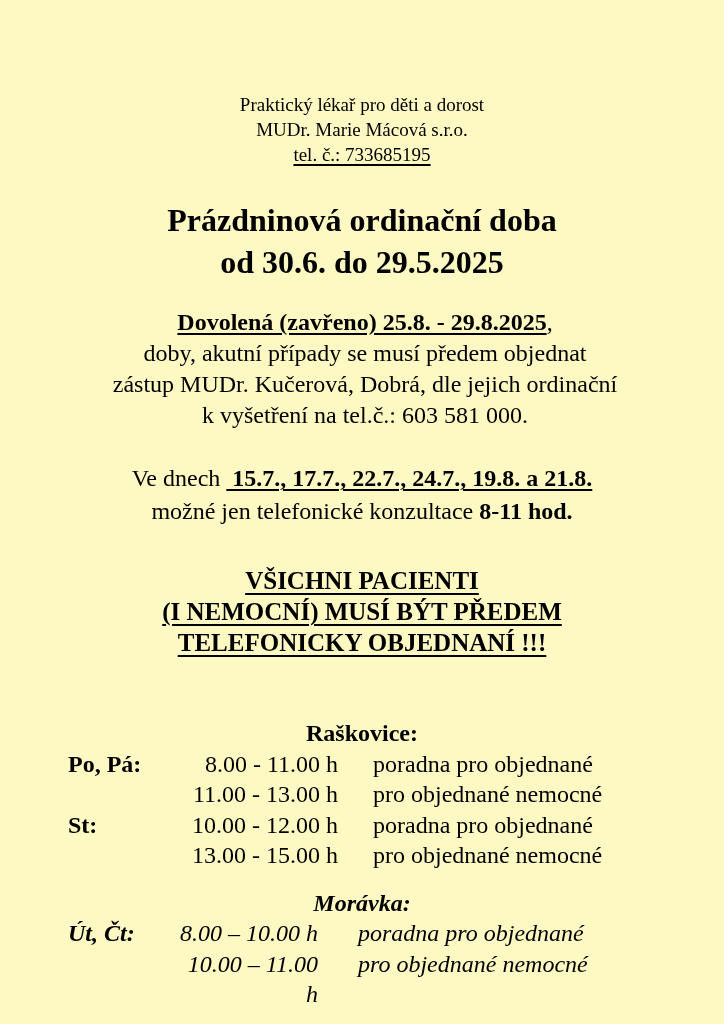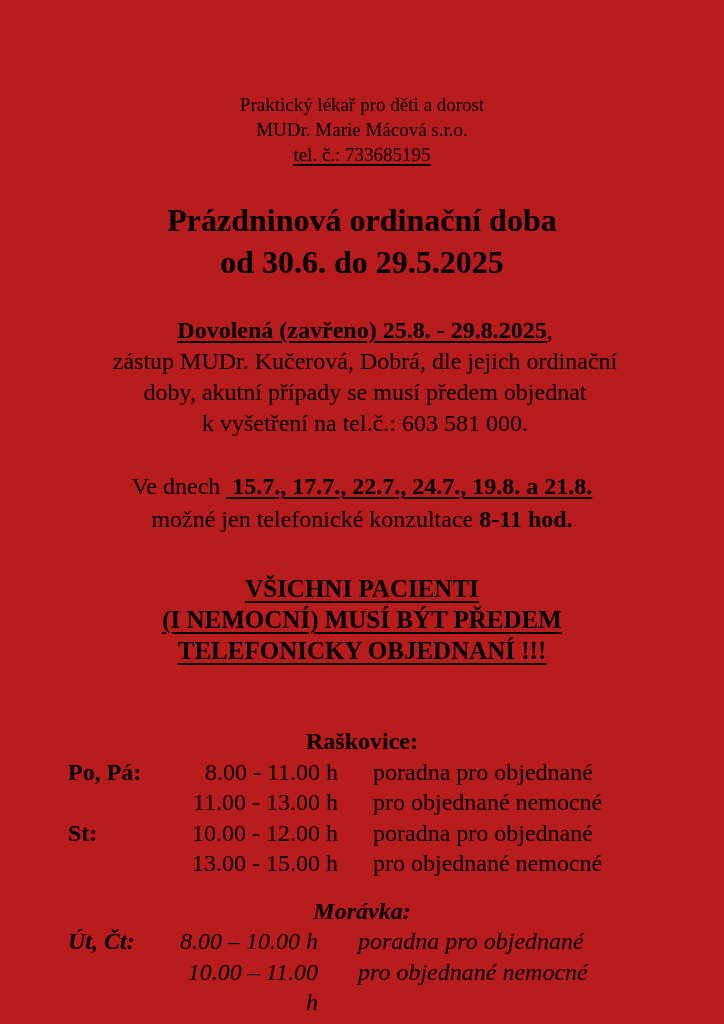--- a/index.html
+++ b/index.html
@@ -4,21 +4,21 @@
 <style>
   html, body {
     margin: 0;
     padding: 0;
     background: #ffffff;
   }
   .page {
     position: relative;
     width: 724px;
     height: 1024px;
-    background: #b91c1c;
+    background: #fef9c3;
     color: #000000;
     font-family: "Liberation Serif", "DejaVu Serif", serif;
     overflow: hidden;
     box-sizing: border-box;
     padding-top: 92px;
   }
   
   .doc-header {
     text-align: center;
     font-size: 19px;
@@ -39,21 +39,21 @@
   }
   .doc-title .tline { display: block; }
   
   .para {
     margin: 0;
     text-align: center;
     font-size: 24px;
     line-height: 31px;
   }
   .para .line { display: block; white-space: pre-wrap; }
-  .vacation { margin-top: 32px; padding-left: 6px; }
+  .vacation { margin-top: 24px; padding-left: 6px; }
   .phone-days { margin-top: 31px; line-height: 33px; }
   .bold { font-weight: bold; }
   .u-bold {
     font-weight: bold;
     text-decoration: underline;
     text-decoration-thickness: 2px;
     text-underline-offset: 3px;
   }
   
   .notice {
@@ -109,22 +109,22 @@
     <div><span class="underline-thin">tel. č.: 733685195</span></div>
   </header>
 
   <h1 class="doc-title">
     <span class="tline">Prázdninová ordinační doba</span>
     <span class="tline">od 30.6. do 29.5.2025</span>
   </h1>
 
   <p class="para vacation">
     <span class="line"><span class="u-bold">Dovolená (zavřeno) 25.8. - 29.8.2025</span><span>,</span></span>
+    <span class="line">doby, akutní případy se musí předem objednat</span>
     <span class="line">zástup MUDr. Kučerová, Dobrá, dle jejich ordinační</span>
-    <span class="line">doby, akutní případy se musí předem objednat</span>
     <span class="line">k vyšetření na tel.č.: 603 581 000.</span>
   </p>
 
   <p class="para phone-days">
     <span class="line"><span>Ve dnech </span><span class="u-bold"> 15.7., 17.7., 22.7., 24.7., 19.8. a 21.8.</span></span>
     <span class="line"><span>možné jen telefonické konzultace </span><span class="bold">8-11 hod.</span></span>
   </p>
 
   <div class="notice">
     <div class="nline"><span>VŠICHNI PACIENTI</span></div>

